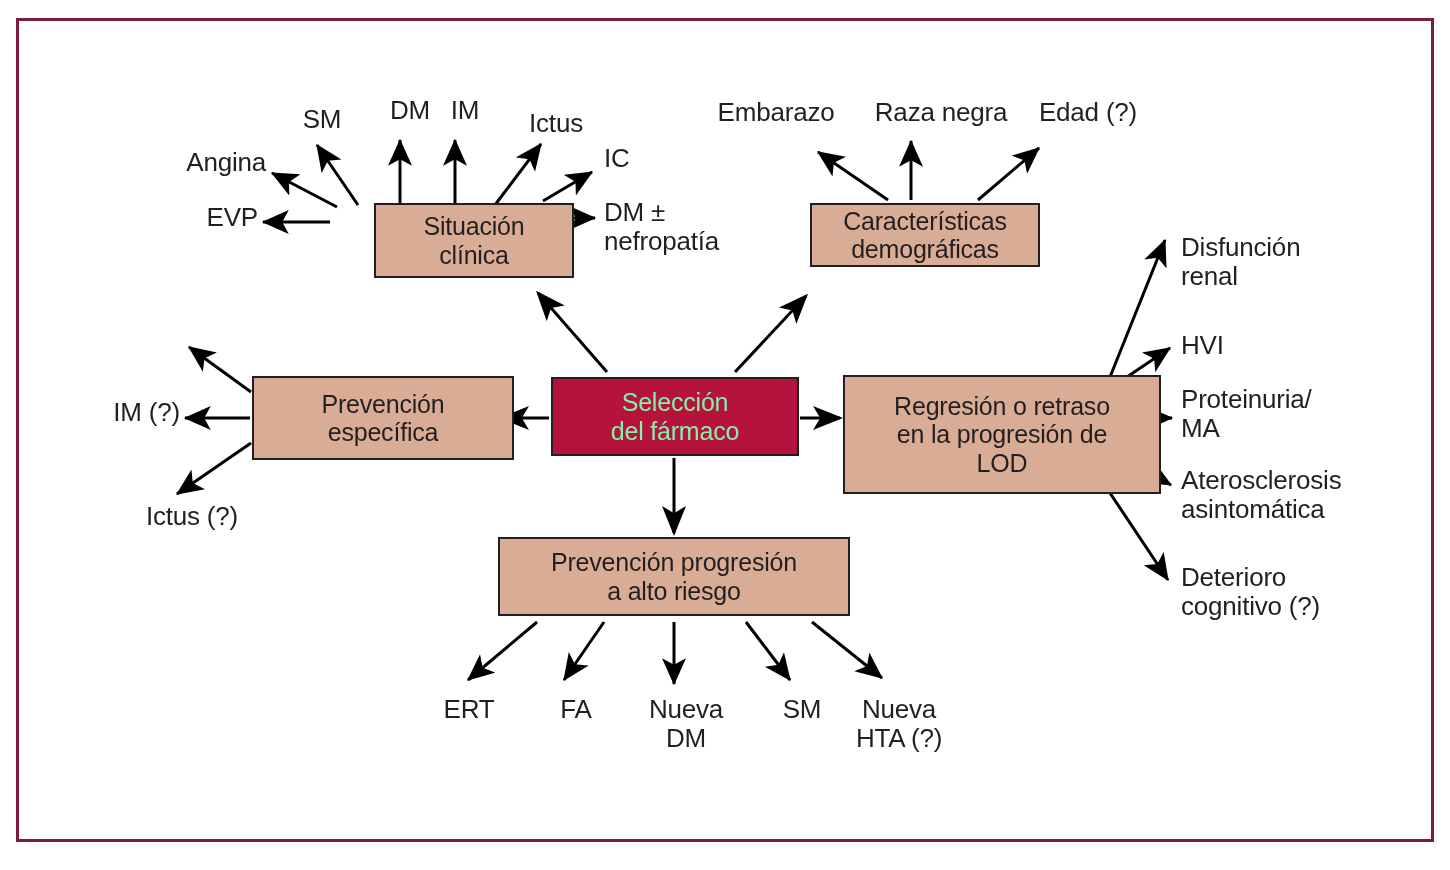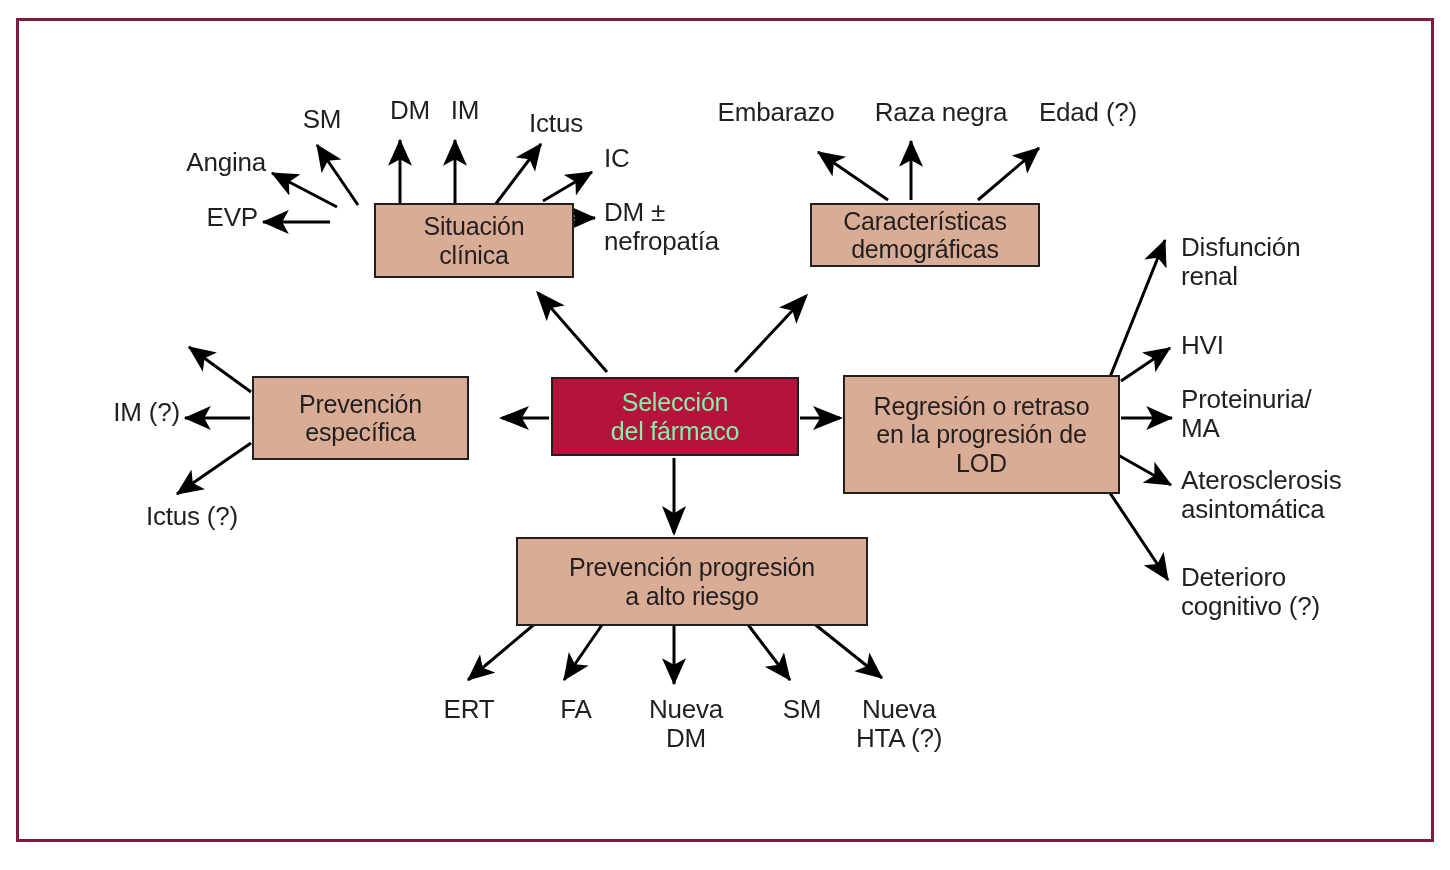--- a/index.html
+++ b/index.html
@@ -125,31 +125,31 @@
       <line x1="812" y1="622" x2="882" y2="678" marker-end="url(#ah)"></line>
     </g>
   </svg>
 
   <div class="node" style="left:341px; top:203px; width:200px; height:75px;margin-left:33px;">Situación
 clínica</div>
 
   <div class="node" style="left:810px; top:203px; width:230px; height:64px;">Características
 demográficas</div>
 
-  <div class="node" style="left:252px; top:376px; width:217px; height:84px;">Prevención
+  <div class="node" style="left:252px; top:376px; width:262px; height:84px;">Prevención
 específica</div>
 
   <div class="node accent" style="left:551px; top:377px; width:248px; height:79px;">Selección
 del fármaco</div>
 
-  <div class="node" style="left:843px; top:375px; width:277px; height:119px;">Regresión o retraso
+  <div class="node" style="left:843px; top:375px; width:318px; height:119px;">Regresión o retraso
 en la progresión de
 LOD</div>
 
-  <div class="node" style="left:498px; top:537px; width:352px; height:89px;margin-left:18px;">Prevención progresión
+  <div class="node" style="left:498px; top:537px; width:352px; height:79px;">Prevención progresión
 a alto riesgo</div>
 
   <div class="lbl rt" style="left:266px; top:148px;">Angina</div>
   <div class="lbl rt" style="left:258px; top:203px;">EVP</div>
   <div class="lbl ctr" style="left:313px; top:105px;">SM</div>
   <div class="lbl ctr" style="left:401px; top:96px;">DM</div>
   <div class="lbl ctr" style="left:456px; top:96px;">IM</div>
   <div class="lbl ctr" style="left:547px; top:109px;">Ictus</div>
   <div class="lbl" style="left:604px; top:144px;text-align:center;">IC</div>
   <div class="lbl" style="left:604px; top:198px;">DM ±

